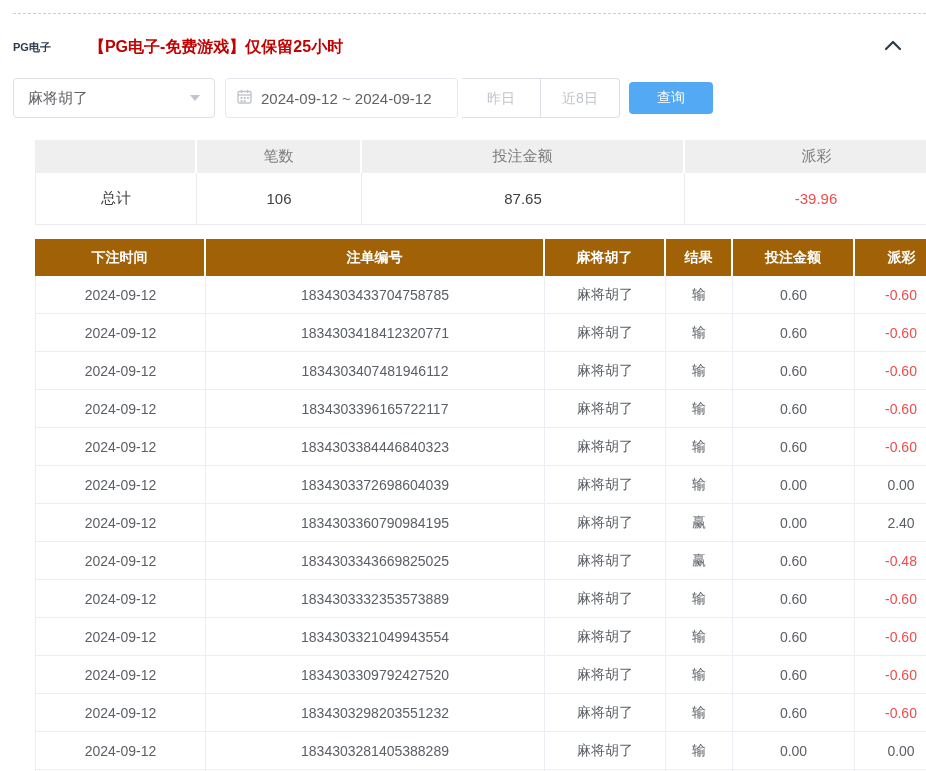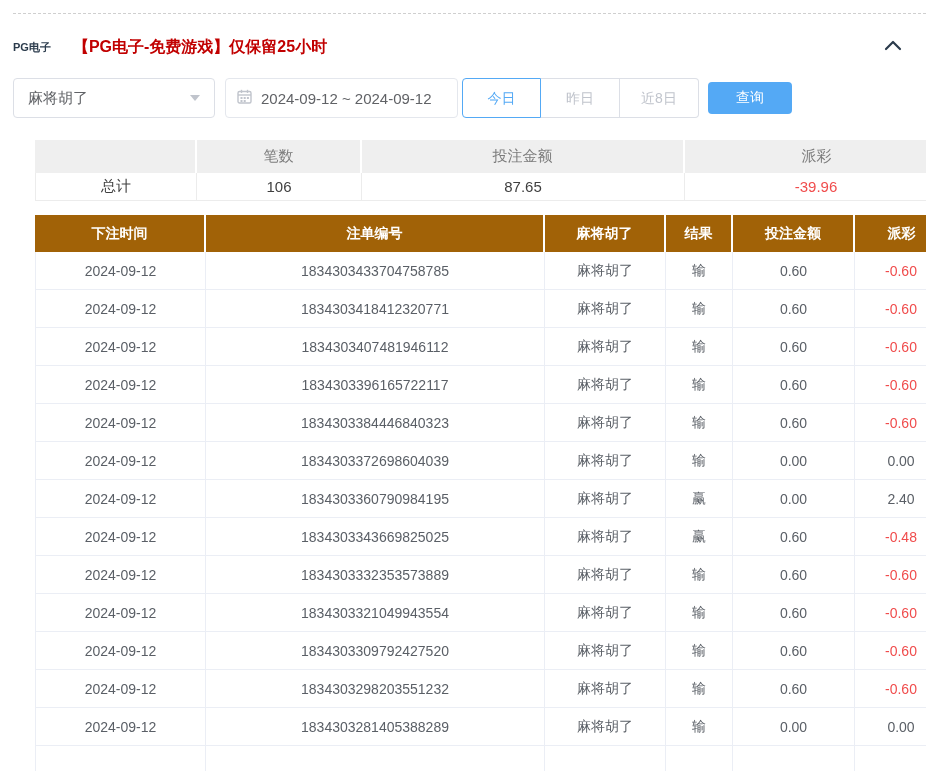--- a/index.html
+++ b/index.html
@@ -5,21 +5,21 @@
   * { box-sizing: border-box; margin: 0; padding: 0; }
   html,body { width: 926px; height: 771px; overflow: hidden; background: #fff;
     font-family: "Liberation Sans", sans-serif; }
   .page { width: 926px; height: 771px; padding-left: 13px; overflow: hidden; position: relative; }
 
   .dashed-divider { margin-top: 13px; border-top: 1px dashed #cfcfcf; height: 0; }
 
   
   .panel-header { margin-top: 23px; display: flex; align-items: center; height: 20px; }
   .panel-title { font-size: 11px; font-weight: bold; color: #2b3b4c; }
-  .panel-notice { font-size: 16px; font-weight: bold; color: #c10000; margin-left: 22px; }
+  .panel-notice { font-size: 16px; font-weight: bold; color: #c10000; margin-left: 38px; }
   .collapse-toggle { position: absolute; right: 22px; top: 36px; cursor: pointer;
     width: 22px; height: 20px; display: flex; align-items: center; justify-content: center; }
 
   
   .controls { margin-top: 21px; display: flex; align-items: center; height: 40px; }
   .select-box { width: 202px; height: 40px; border: 1px solid #dcdfe6; border-radius: 4px;
     display: flex; align-items: center; justify-content: space-between; padding: 0 14px;
     color: #606266; font-size: 15px; background: #fff; cursor: pointer; }
   .caret-down { width: 0; height: 0; border-left: 5px solid transparent;
     border-right: 5px solid transparent; border-top: 6px solid #c0c4cc; }
@@ -37,21 +37,21 @@
   .search-btn { margin-left: 9px; width: 84px; height: 32px; background: #54a9f5; color: #fff;
     border: none; border-radius: 4px; font-size: 14px; cursor: pointer;
     font-family: "Liberation Sans", sans-serif; }
 
   
   table { border-collapse: separate; border-spacing: 0; table-layout: fixed; padding-left: 22px; }
   .summary-table { margin-top: 22px; width: 913px; }
   .summary-table th { background: #efefef; border-right: 2px solid #fff; height: 33px;
     font-weight: normal; color: #7c7c7c; font-size: 15px; text-align: center; }
   .summary-table th:last-child { border-right: none; }
-  .summary-table td { height: 28px; font-size: 15px; color: #3f3f3f; text-align: center;
+  .summary-table td { height: 52px; font-size: 15px; color: #3f3f3f; text-align: center;
     border-bottom: 1px solid #ececec; border-right: 1px solid #ececec; background: #fff; }
   .summary-table td:first-child { border-left: 1px solid #ececec; }
 
   
   .bet-table { margin-top: 14px; width: 913px; }
   .bet-table th { background: #a16207; border-right: 2px solid #fff; height: 37px;
     font-weight: bold; color: #fff; font-size: 14px; text-align: center; }
   .bet-table th:last-child { border-right: none; }
   .bet-table td { height: 38px; font-size: 14px; color: #5a5f66; text-align: center;
     border-bottom: 1px solid #ebeef5; border-right: 1px solid #ebeef5; background: #fff; }
@@ -92,21 +92,20 @@
             <rect x="3.5" y="8" width="2" height="2" fill="#c0c4cc"></rect>
             <rect x="6.7" y="8" width="2" height="2" fill="#c0c4cc"></rect>
             <rect x="9.9" y="8" width="2" height="2" fill="#c0c4cc"></rect>
             <rect x="3.5" y="11" width="2" height="2" fill="#c0c4cc"></rect>
             <rect x="6.7" y="11" width="2" height="2" fill="#c0c4cc"></rect>
           </svg>
       </span>
       <span class="date-text">2024-09-12 ~ 2024-09-12</span>
     </div>
     <div class="btn-group">
-      <div class="qbtn first active">今日</div>
       <div class="qbtn">昨日</div>
       <div class="qbtn last">近8日</div>
     </div>
     <button class="search-btn">查询</button>
   </div>
 
   <table class="summary-table">
     <colgroup>
         <col style="width:162px">
         <col style="width:165px">

